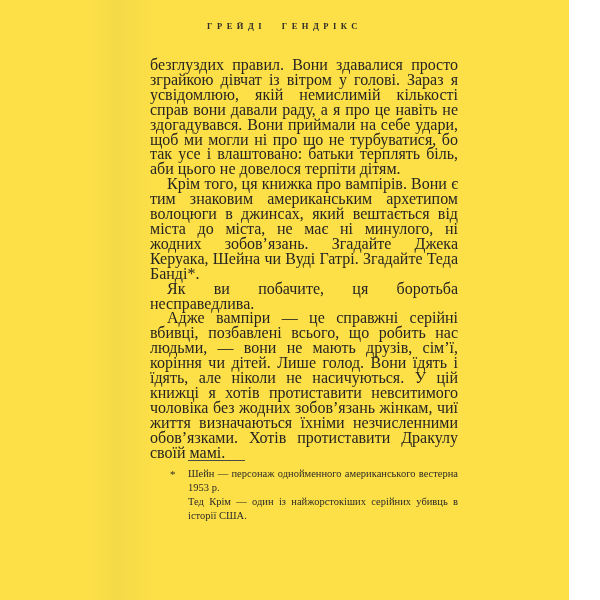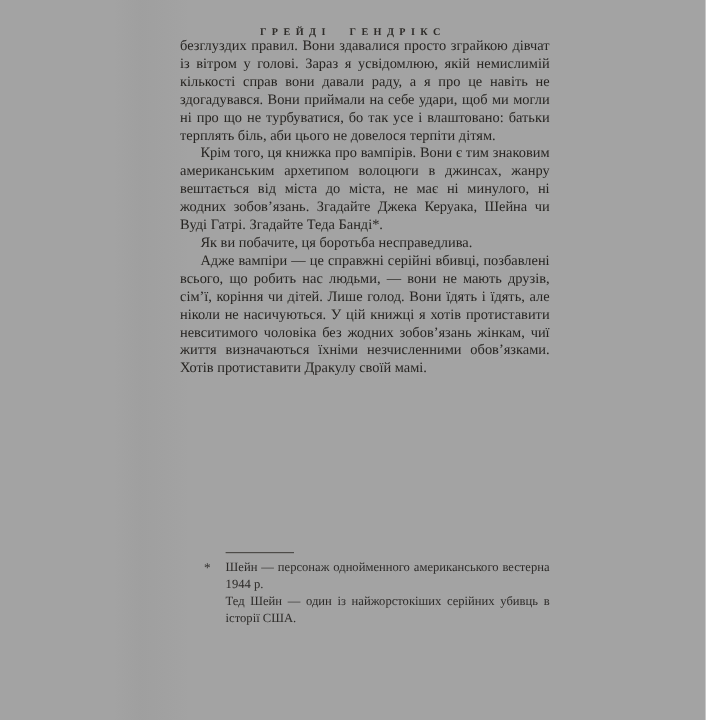--- a/index.html
+++ b/index.html
@@ -2,26 +2,27 @@
 <html><head>
 <meta charset="utf-8">
 <style>
   html, body {
     margin: 0;
     padding: 0;
     background: #ffffff;
   }
   .page {
     position: relative;
-    width: 588px;
+    width: 544px;
     height: 600px;
-    background: #a3a3a3;
+    background: #fde047;
     overflow: hidden;
     font-family: "Liberation Serif", "DejaVu Serif", serif;
     color: #262421;
+    padding-left: 25px;
   }
   
   .page::before {
     content: "";
     position: absolute;
     inset: 0;
     background: linear-gradient(90deg,
       rgba(0,0,0,0) 16%,
       rgba(90,90,90,0.05) 20%,
       rgba(90,90,90,0.03) 23%,
@@ -36,23 +37,23 @@
     text-align: center;
     font-size: 8.5px;
     font-weight: 700;
     letter-spacing: 4.5px;
     word-spacing: 9px;
     color: #2e2c29;
   }
   .text-column {
     position: absolute;
     left: 150px;
-    top: 31px;
+    top: 58px;
     width: 308px;
-    font-size: 12px;
+    font-size: 16px;
     line-height: 14.9px;
     text-align: justify;
     text-justify: inter-word;
   }
   .text-column p {
     margin: 0;
   }
   .text-column p.indent {
     text-indent: 17px;
   }
@@ -92,29 +93,29 @@
 </style>
 </head>
 <body>
 
 <div class="page">
 
   <div class="running-head">ГРЕЙДІ ГЕНДРІКС</div>
 
   <div class="text-column">
     <p>безглуздих правил. Вони здавалися просто зграйкою дівчат із вітром у голові. Зараз я усвідомлюю, якій немислимій кількості справ вони давали раду, а я про це навіть не здогадувався. Вони приймали на себе удари, щоб ми могли ні про що не турбуватися, бо так усе і влаштовано: батьки терплять біль, аби цього не довелося терпіти дітям.</p>
-    <p class="indent">Крім того, ця книжка про вампірів. Вони є тим знаковим американським архетипом волоцюги в джинсах, жанру вештається від міста до міста, не має ні минулого, ні жодних зобов’язань. Згадайте Джека Керуака, Шейна чи Вуді Гатрі. Згадайте Теда Банді*.</p>
+    <p class="indent">Крім того, ця книжка про вампірів. Вони є тим знаковим американським архетипом волоцюги в джинсах, який вештається від міста до міста, не має ні минулого, ні жодних зобов’язань. Згадайте Джека Керуака, Шейна чи Вуді Гатрі. Згадайте Теда Банді*.</p>
     <p class="indent">Як ви побачите, ця боротьба несправедлива.</p>
     <p class="indent">Адже вампіри — це справжні серійні вбивці, позбавлені всього, що робить нас людьми, — вони не мають друзів, сім’ї, коріння чи дітей. Лише голод. Вони їдять і їдять, але ніколи не насичуються. У цій книжці я хотів протиставити невситимого чоловіка без жодних зобов’язань жінкам, чиї життя визначаються їхніми незчисленними обов’язками. Хотів протиставити Дракулу своїй мамі.</p>
   </div>
 
   <div class="footnote">
     <div class="fn-rule"></div>
     <div class="fn-body">
       <span class="fn-marker">*</span>
       <div class="fn-entries">
-        <p>Шейн — персонаж однойменного американського вестерна 1944 р.</p>
-        <p>Тед Шейн — один із найжорстокіших серійних убивць в історії США.</p>
+        <p>Шейн — персонаж однойменного американського вестерна 1953 р.</p>
+        <p>Тед Крім — один із найжорстокіших серійних убивць в історії США.</p>
       </div>
     </div>
   </div>
 
 </div>
 
 </body></html>

